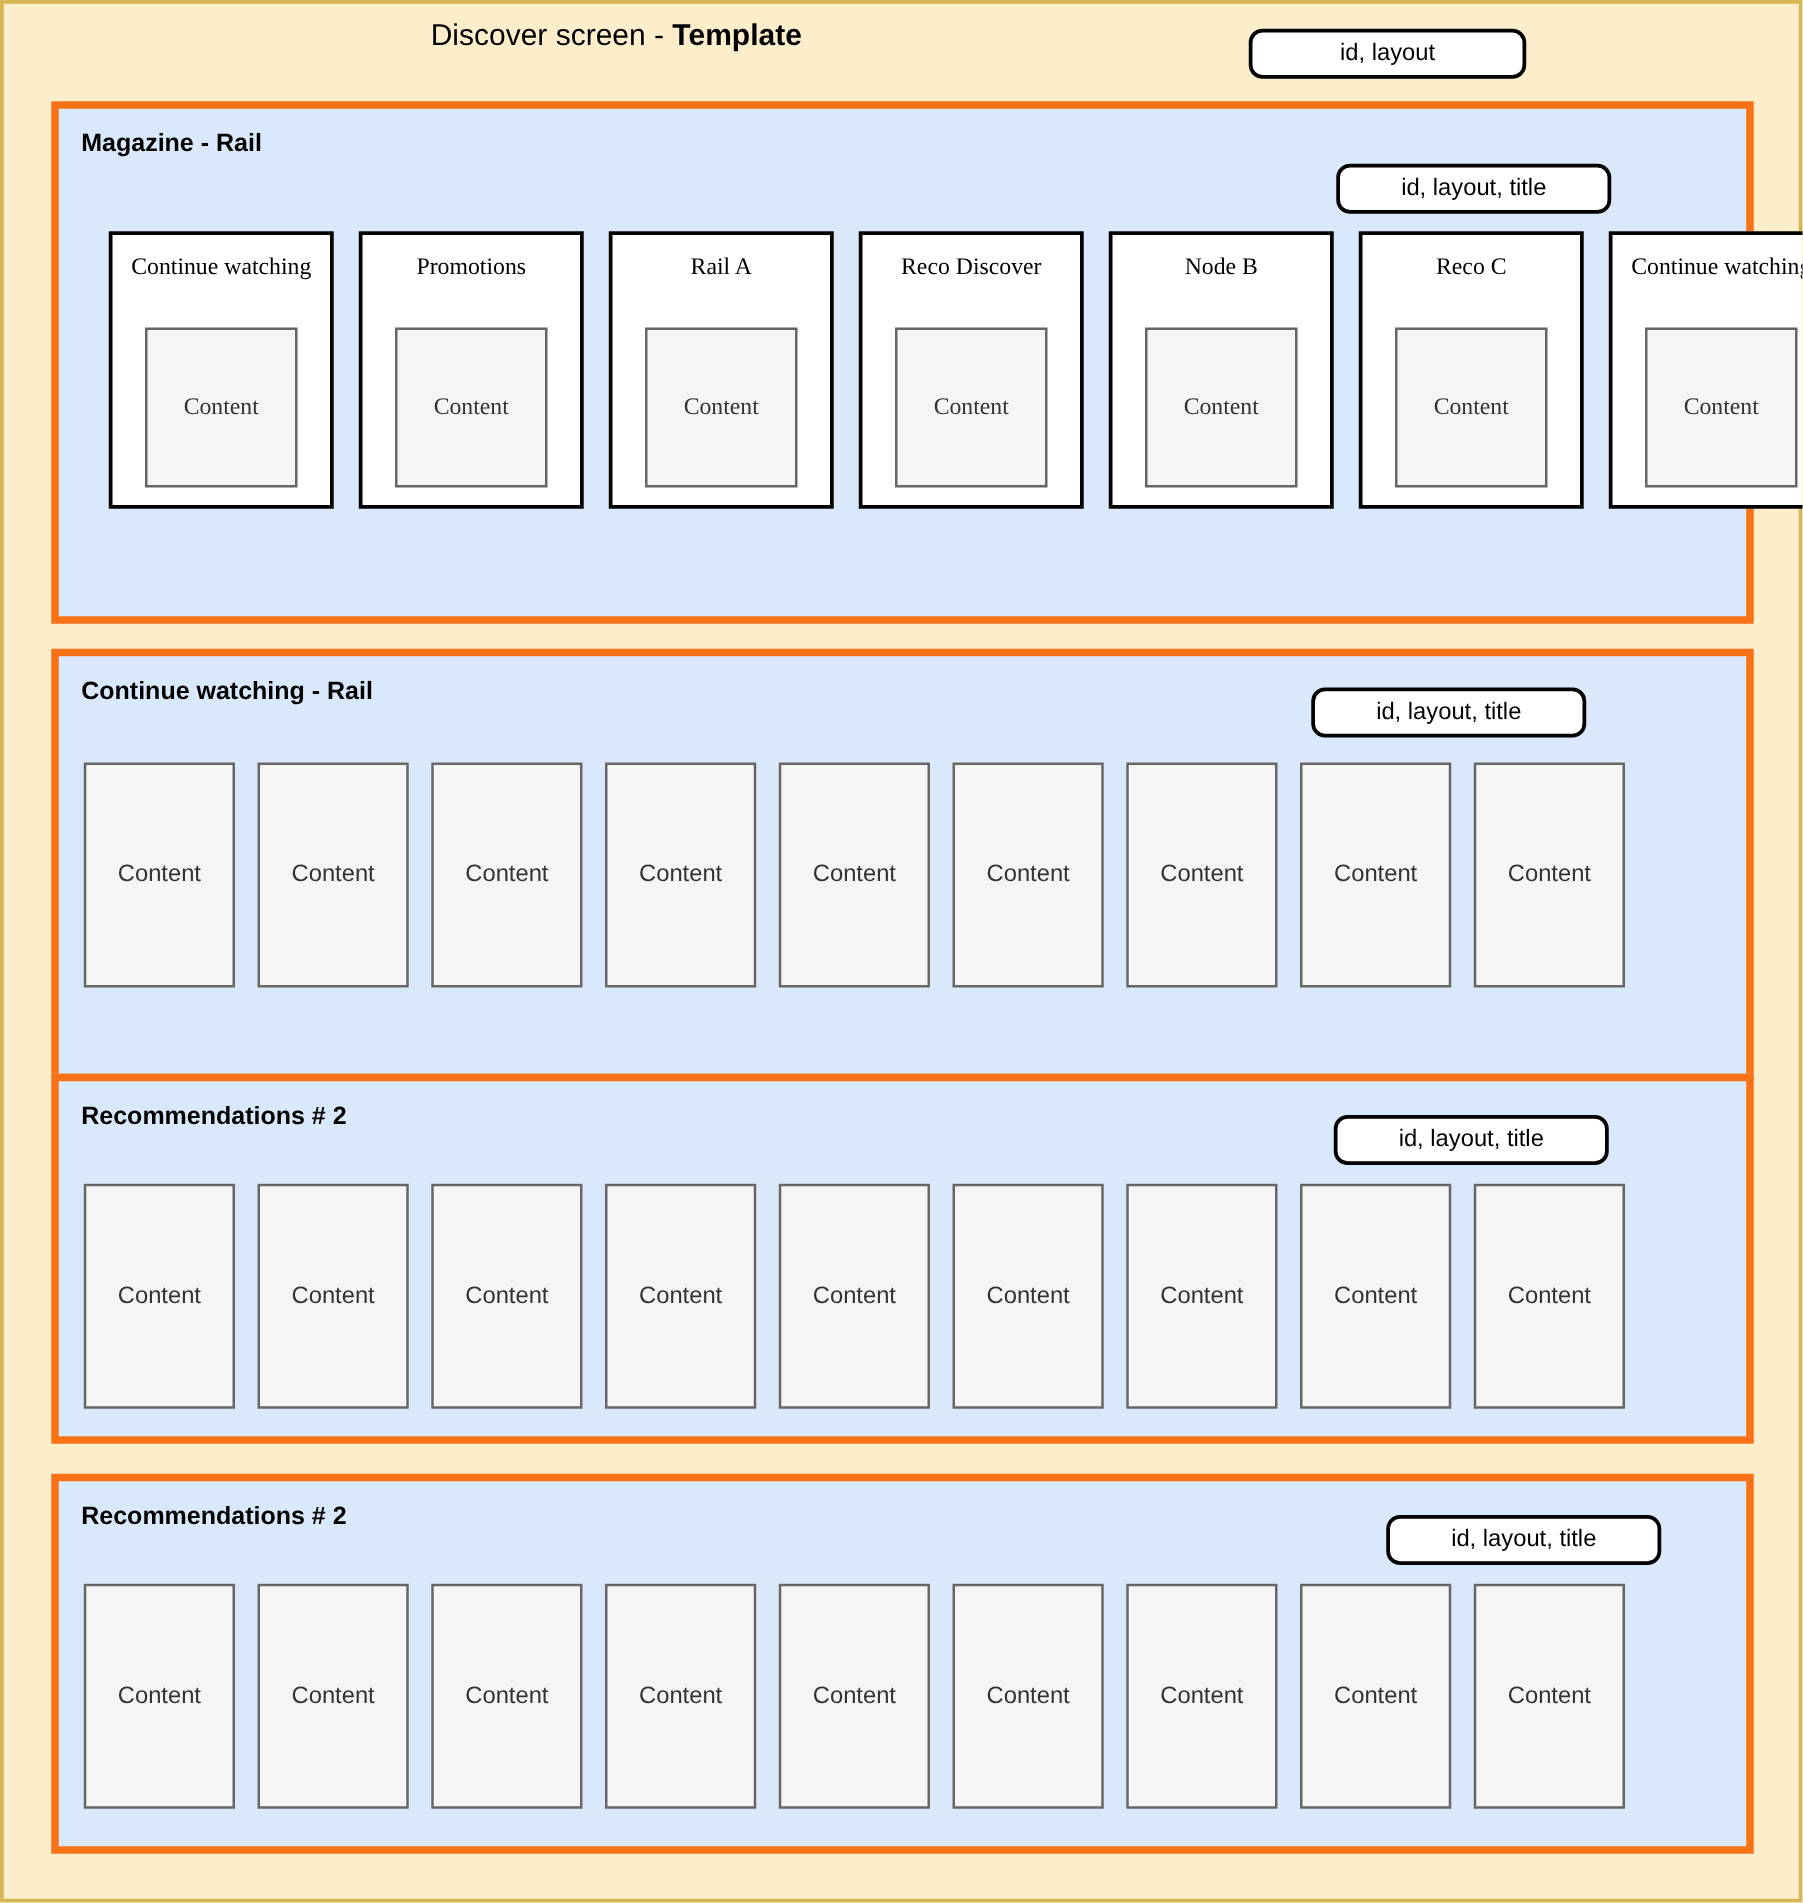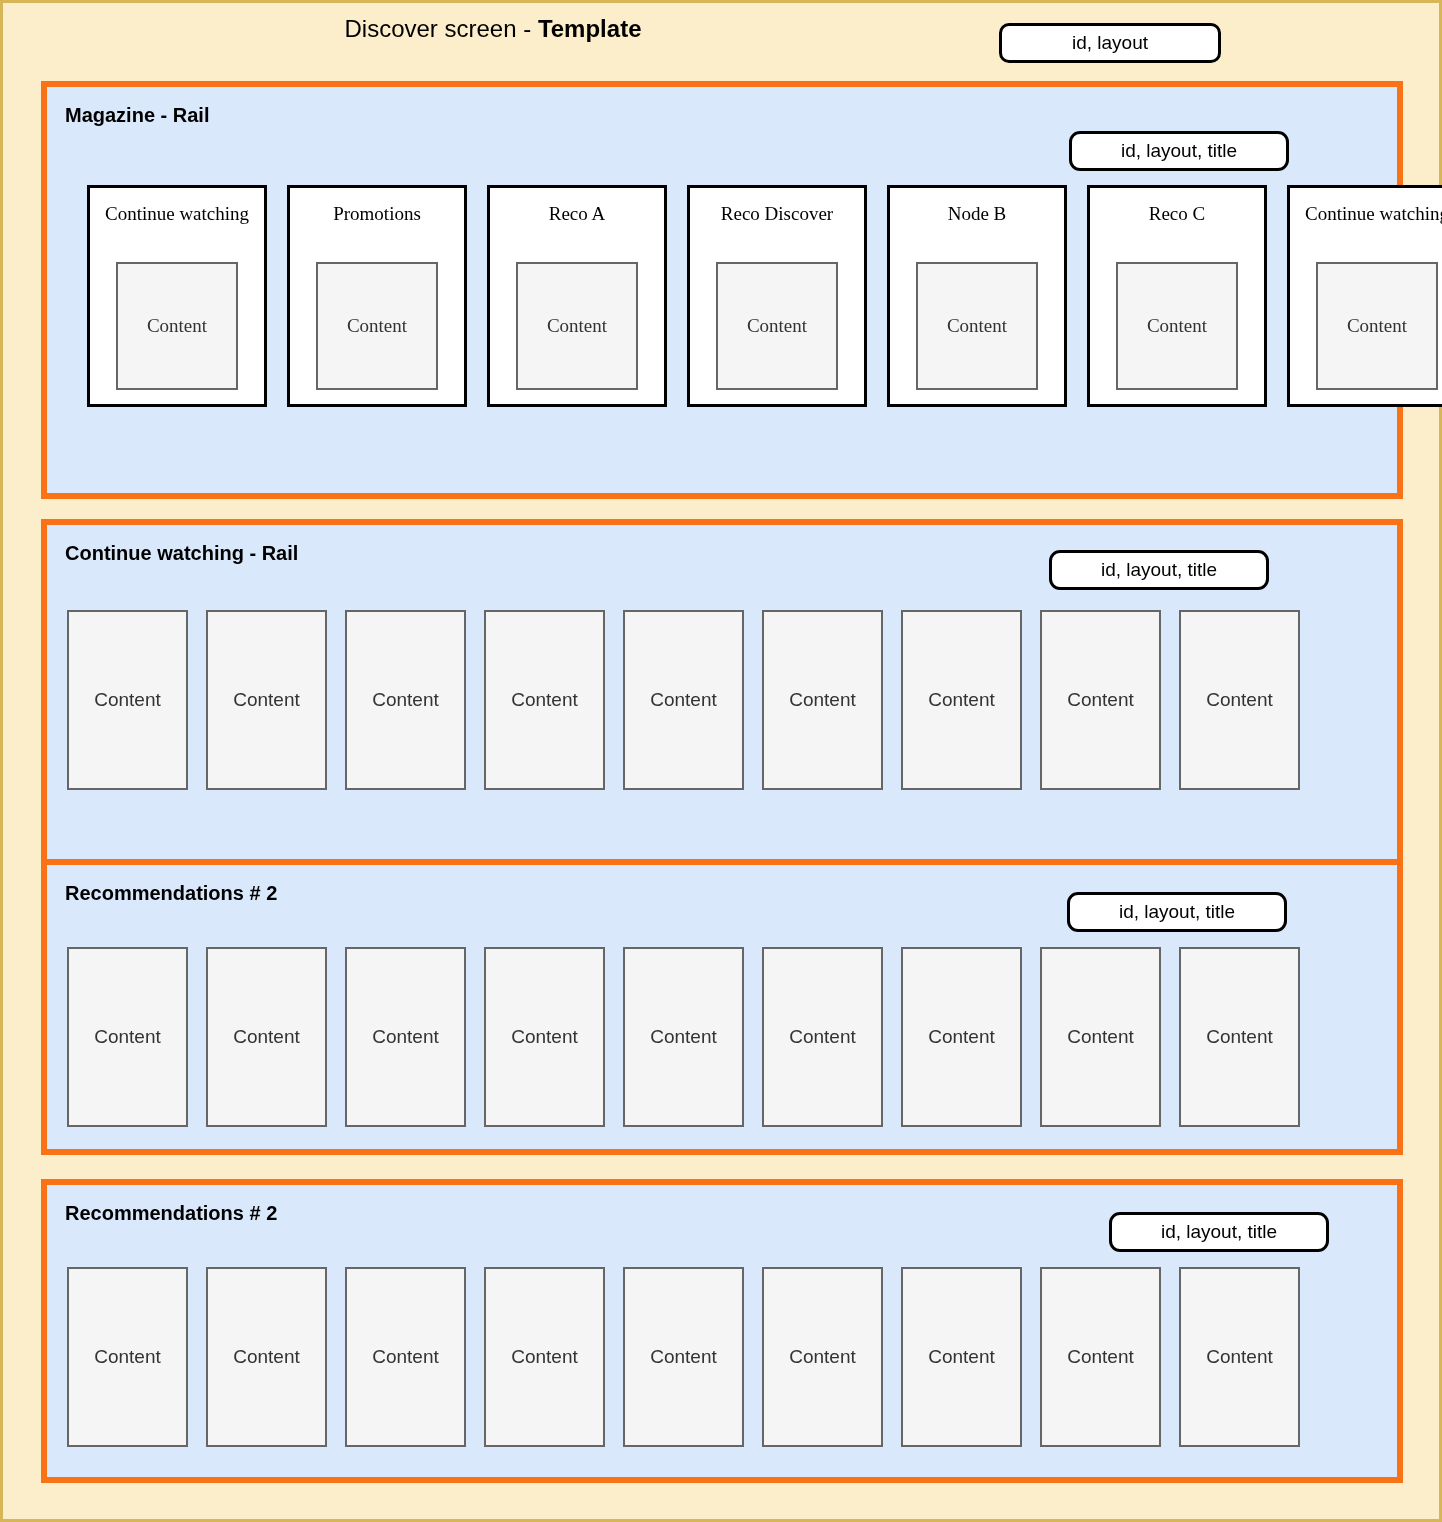--- a/index.html
+++ b/index.html
@@ -55,21 +55,20 @@
     color: #000000;
     text-align: center;
     line-height: 34px;
     height: 40px;
     white-space: nowrap;
   }
   #badge-header {
     left: 996px;
     top: 20px;
     width: 222px;
-    border-radius: 10px;
   }
 
   
   .panel {
     position: absolute;
     box-sizing: border-box;
     background: #dae8fc;
     border: 6px solid #f97316;
     left: 38px;
     width: 1362px;
@@ -193,21 +192,21 @@
 
       <div class="mag-card">
         <div class="mag-card-inner">
           <div class="mag-card-title">Promotions</div>
           <div class="mag-card-content">Content</div>
         </div>
       </div>
 
       <div class="mag-card">
         <div class="mag-card-inner">
-          <div class="mag-card-title">Reco A</div>
+          <div class="mag-card-title">Rail A</div>
           <div class="mag-card-content">Content</div>
         </div>
       </div>
 
       <div class="mag-card">
         <div class="mag-card-inner">
           <div class="mag-card-title">Reco Discover</div>
           <div class="mag-card-content">Content</div>
         </div>
       </div>

